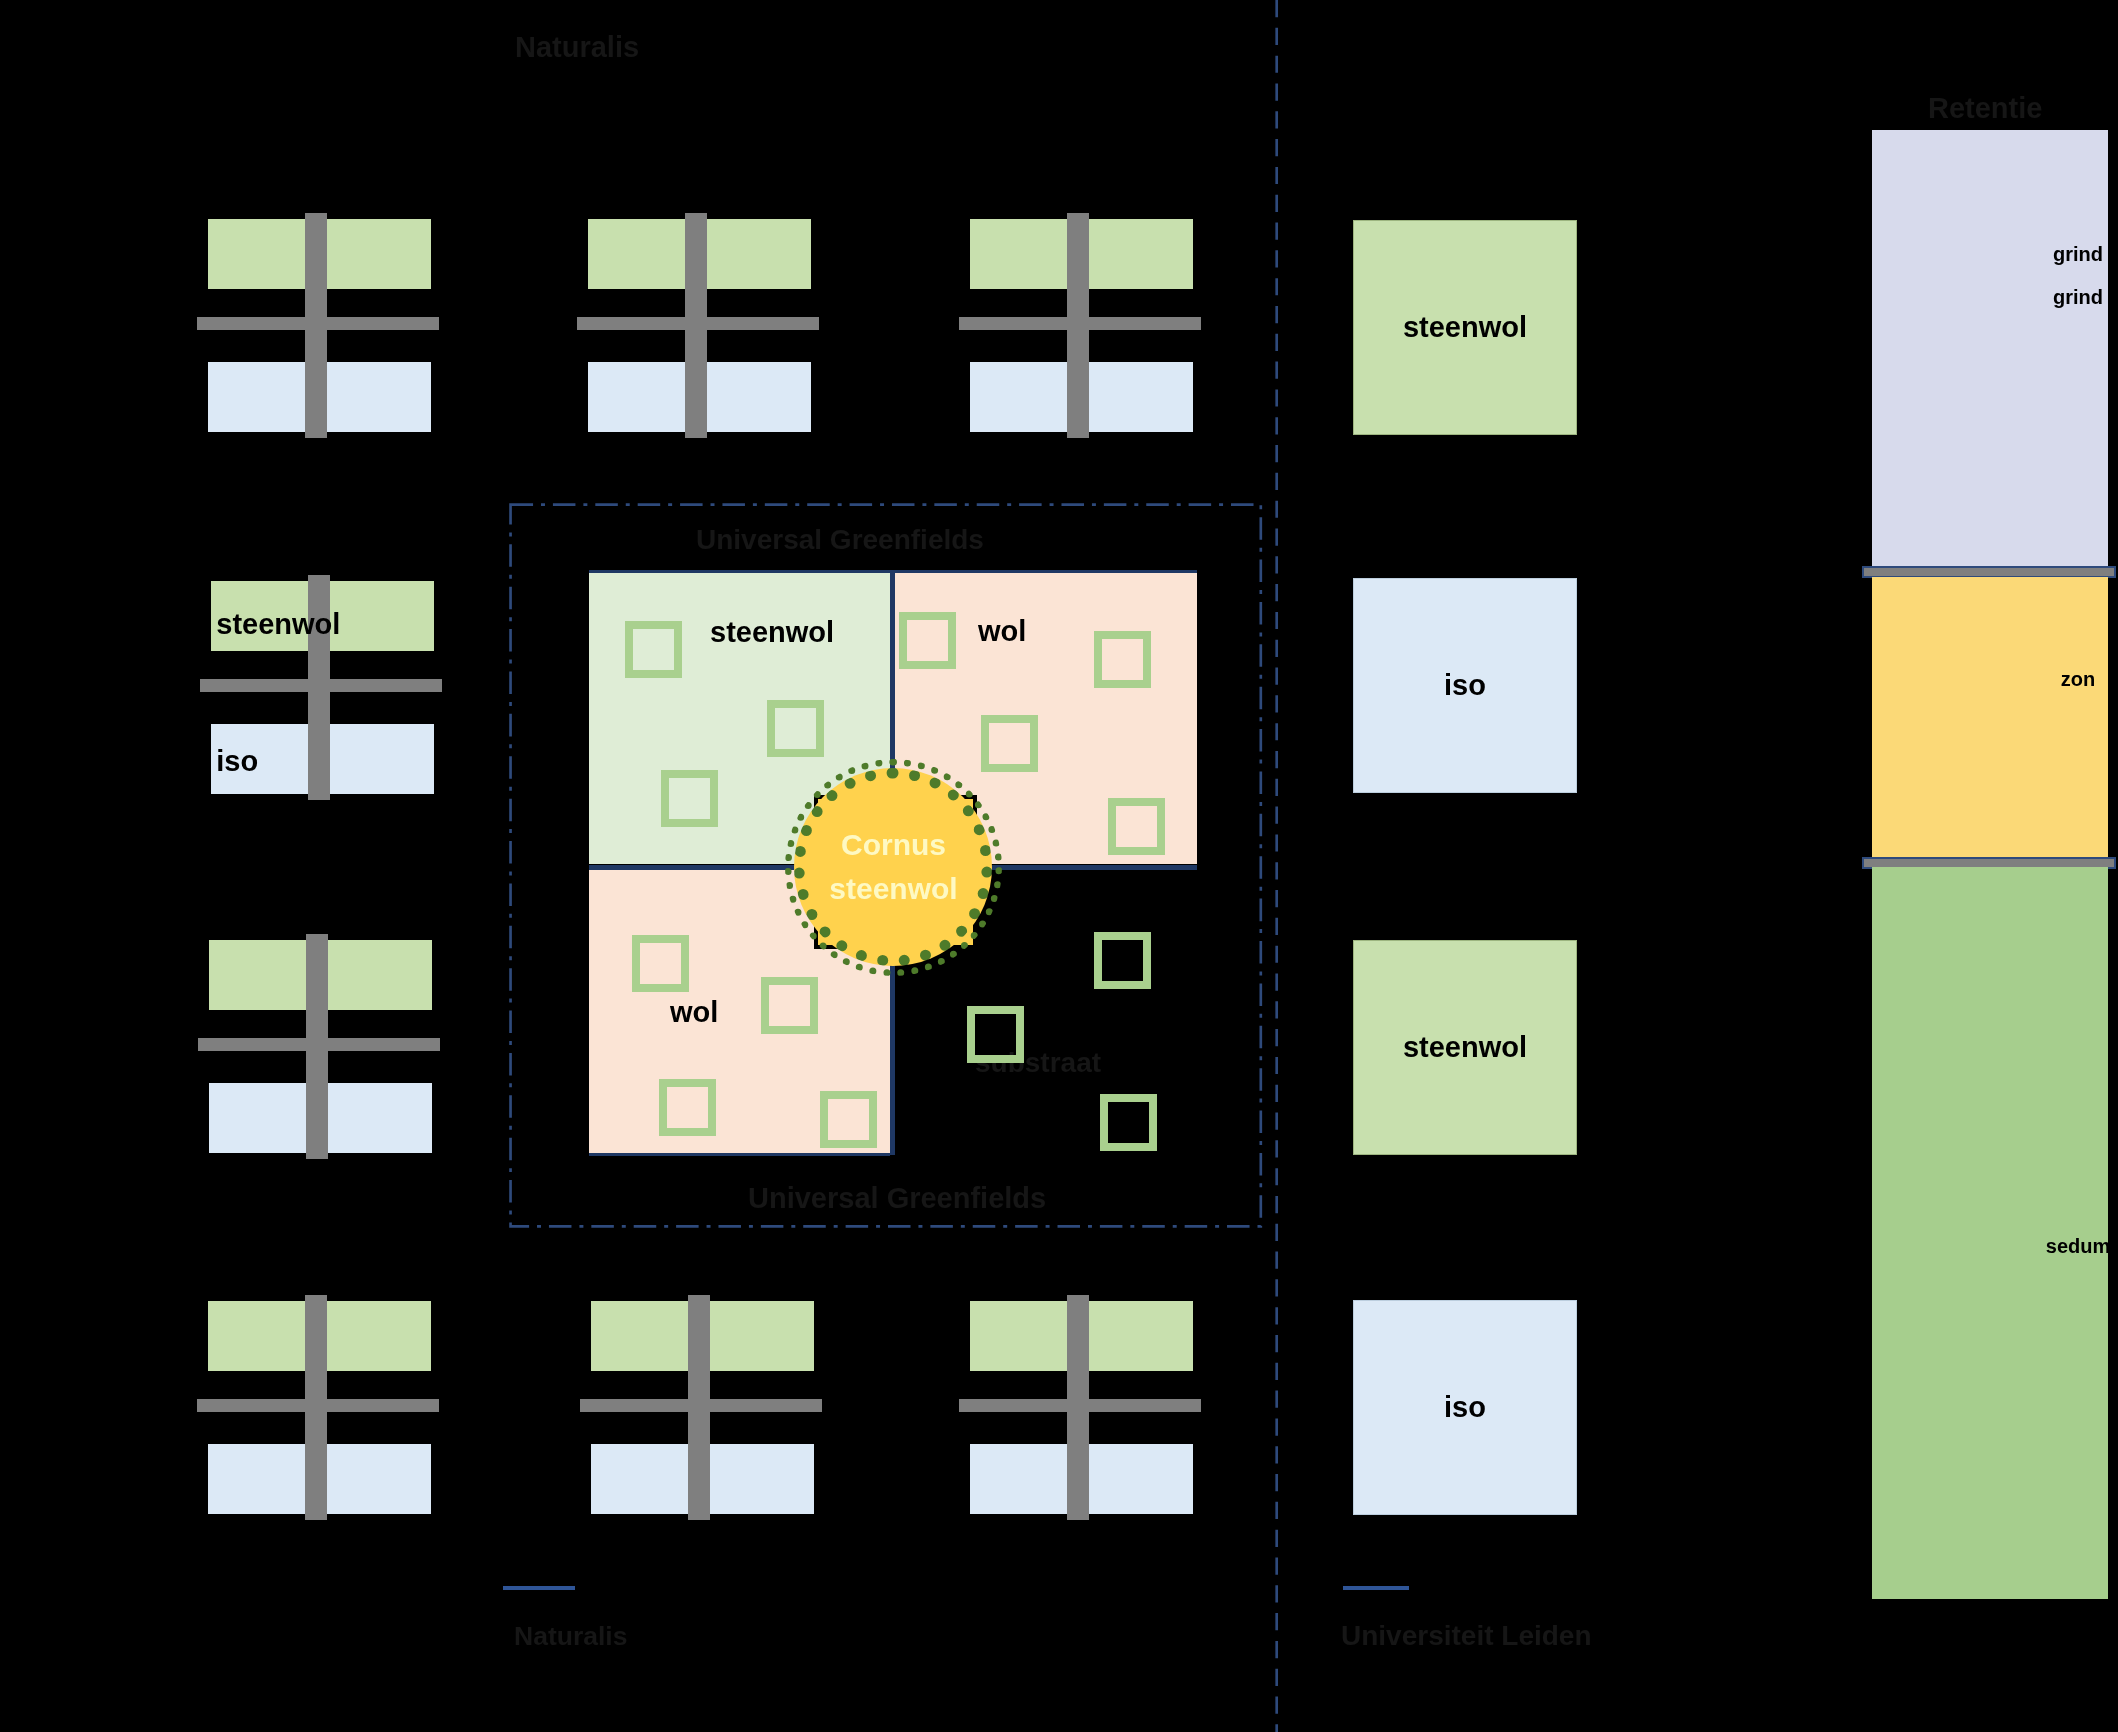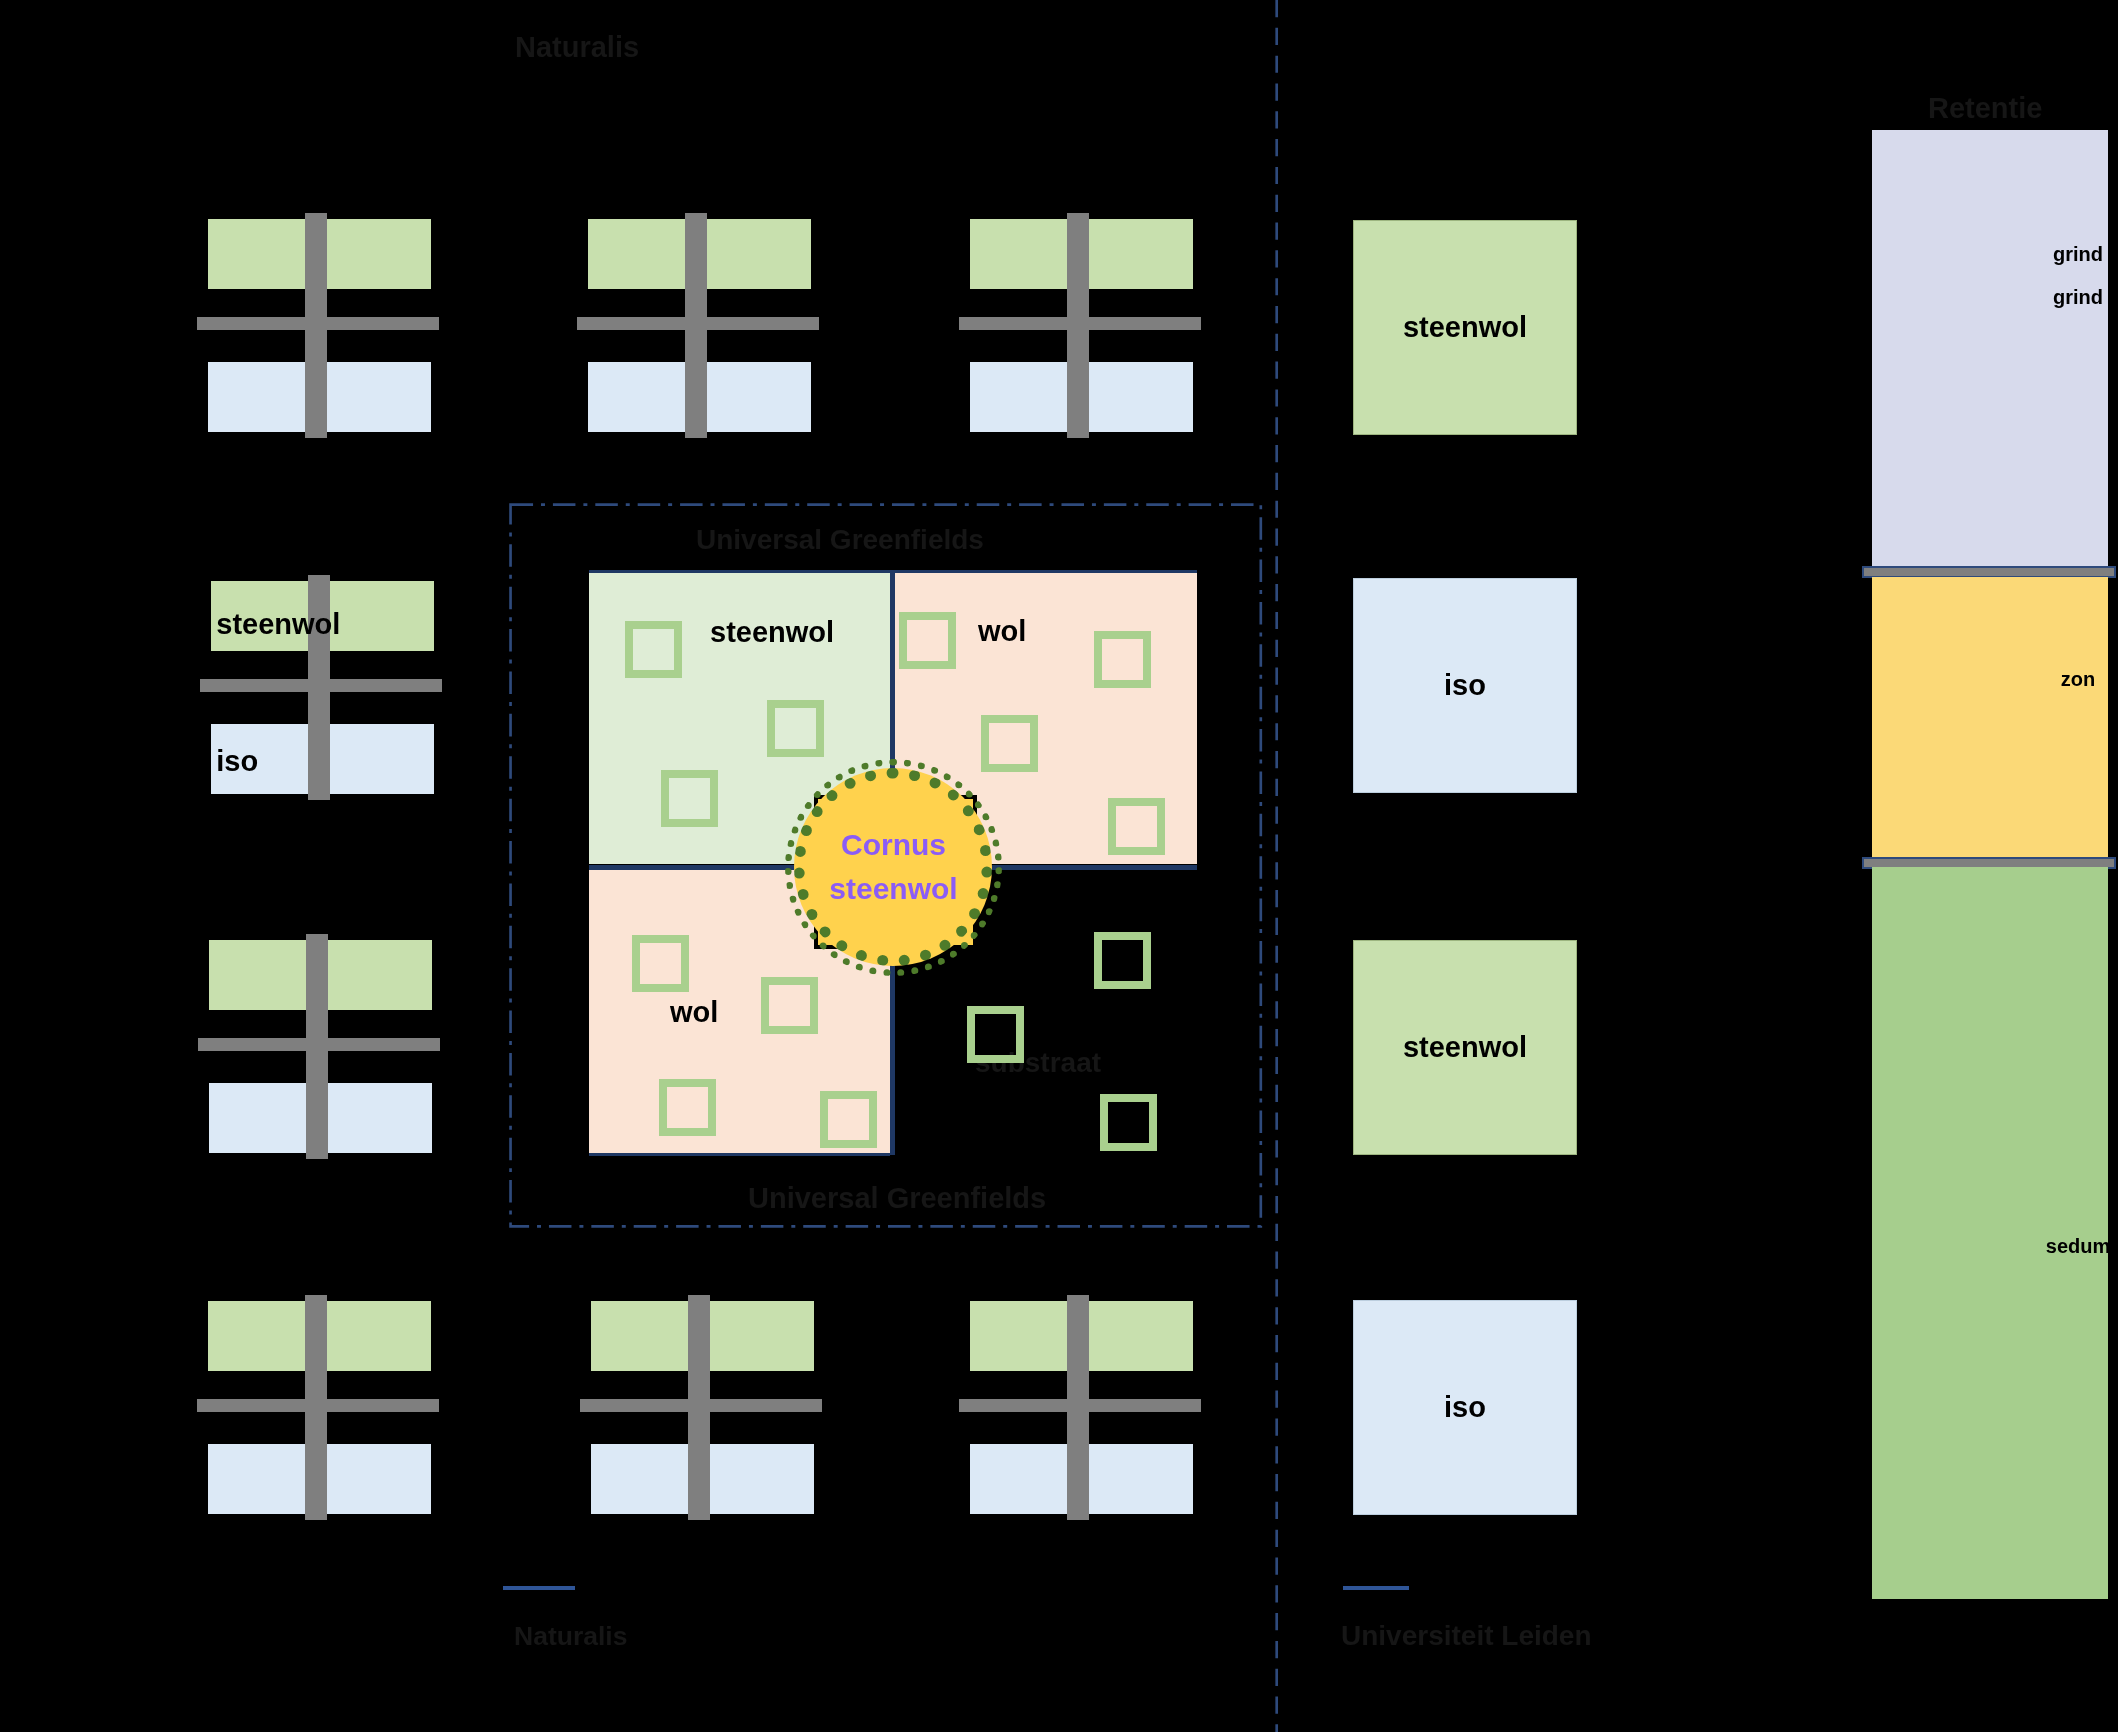--- a/index.html
+++ b/index.html
@@ -138,21 +138,21 @@
 <div class="sq" style="left:1094px;top:932px;z-index:4;"></div>
 <div class="sq" style="left:967px;top:1006px;z-index:4;"></div>
 <div class="sq" style="left:1100px;top:1094px;z-index:4;"></div>
 
 <div class="abs" style="left:814px;top:795px;width:155px;height:146px;background:var(--circ);border:4px solid #000;z-index:5;"></div>
 <div class="abs" style="left:794px;top:768px;width:176px;height:176px;border-radius:50%;background:var(--circ);
             border:11.3px dotted var(--dot);z-index:6;"></div>
 <div class="abs" style="left:785px;top:759px;width:203px;height:203px;border-radius:50%;background:transparent;
             border:7.3px dotted var(--dot);z-index:6;"></div>
 <div class="abs" style="left:796px;top:769px;width:195px;height:195px;display:flex;flex-direction:column;align-items:center;
-            justify-content:center;z-index:7;font-weight:bold;font-size:30px;color:#8b5cf6;line-height:44px;">
+            justify-content:center;z-index:7;font-weight:bold;font-size:30px;color:#fef9c3;line-height:44px;">
   <span>Cornus</span>
   <span>steenwol</span>
 </div>
 
 <div class="rbox green" style="top:220px;">
   <span>steenwol</span>
 </div>
 <div class="rbox blue" style="top:578px;">
   <span>iso</span>
 </div>

